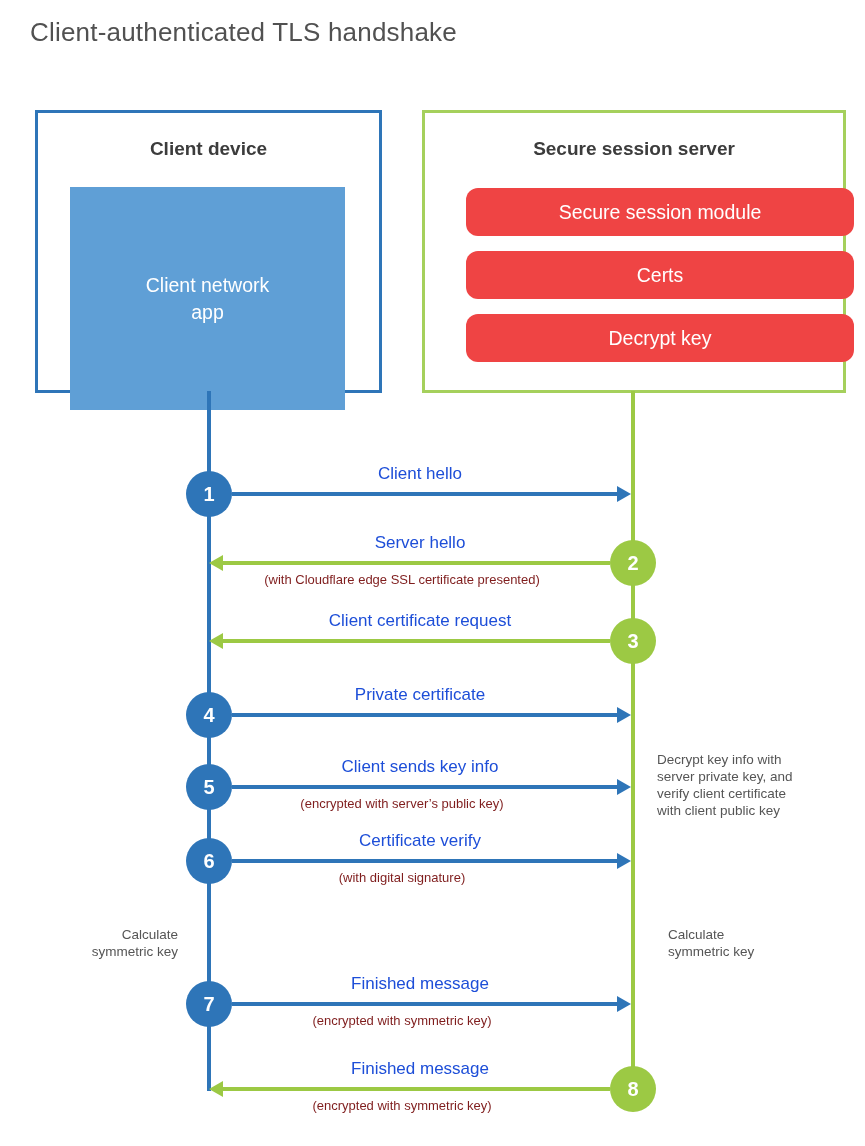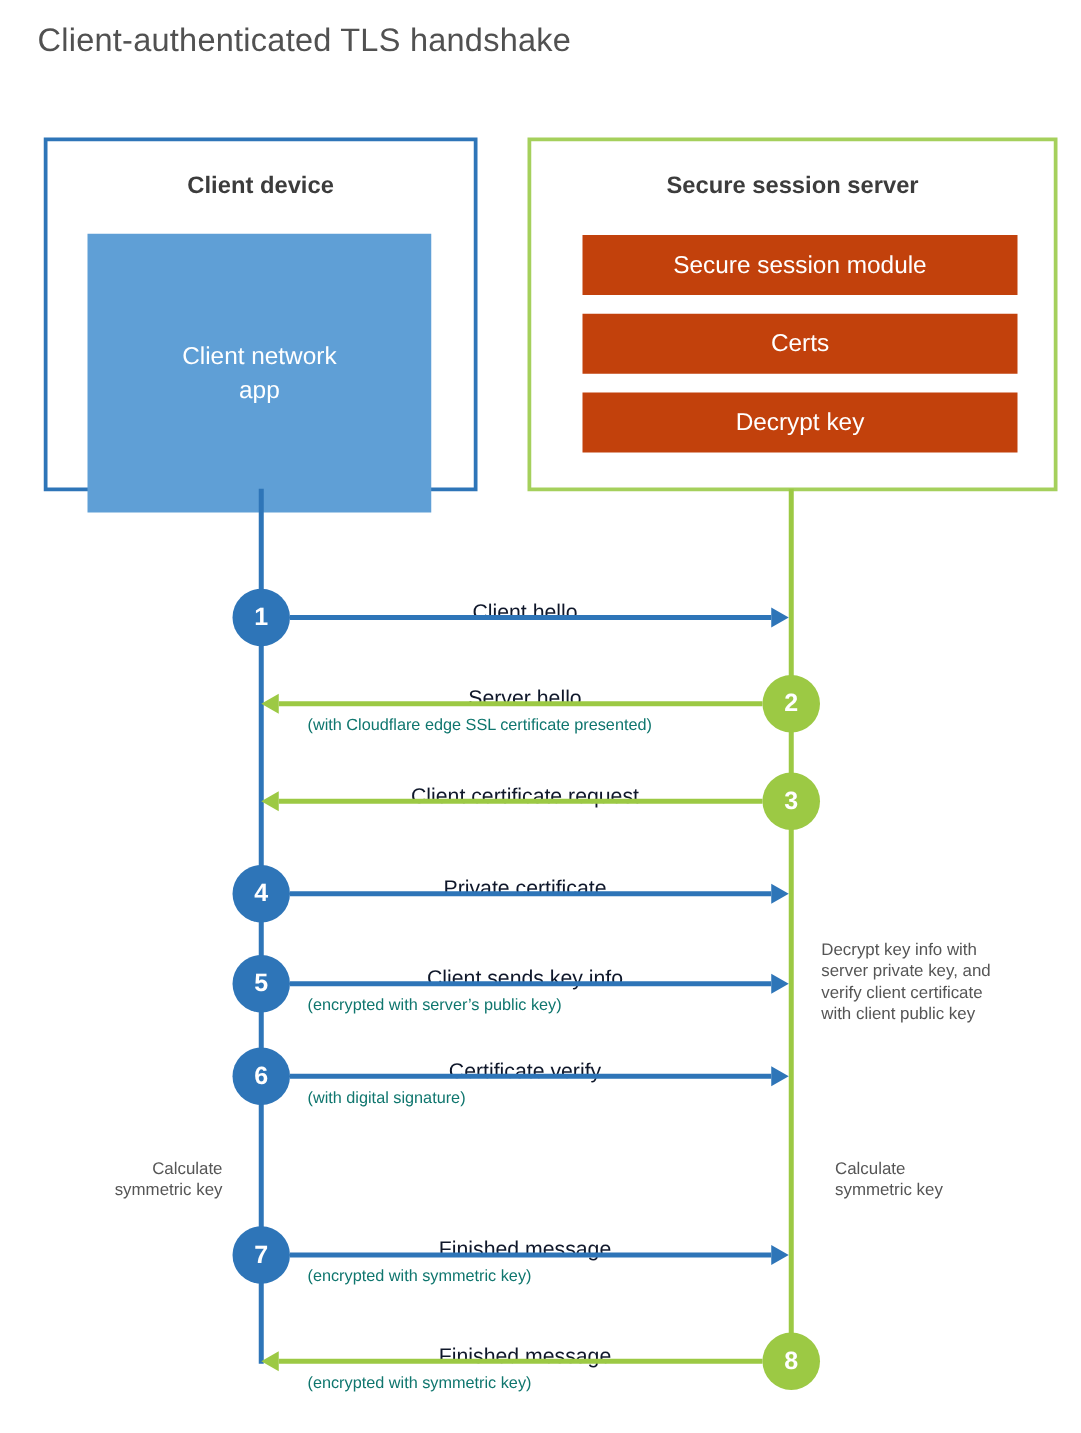--- a/index.html
+++ b/index.html
@@ -15,23 +15,23 @@
   .actor-box { position:absolute; top:110px; height:283px; box-sizing:border-box; background:#fff; }
   .actor-box.client { left:35px; width:347px; border:3px solid #2e75b8; }
   .actor-box.server { left:422px; width:424px; border:3px solid #a5d05c; }
   .actor-title { margin-top:25px; text-align:center; font-size:19px; font-weight:bold; color:#3c3c3c; }
   .client-app-rect {
     position:absolute; left:70px; top:187px; width:275px; height:223px; background:#5f9fd6;
     display:flex; align-items:center; justify-content:center; text-align:center;
     color:#ffffff; font-size:19.5px; line-height:1.35; white-space:pre-line;
   }
   .server-bar {
-    position:absolute; left:466px; width:348px; height:48px; background:#c2410c;
+    position:absolute; left:466px; width:388px; height:48px; background:#ef4444;
     display:flex; align-items:center; justify-content:center;
-    color:#ffffff; font-size:19.5px;
+    color:#ffffff; font-size:19.5px;border-radius:12px;
   }
   
   .lifeline { position:absolute; top:391px; width:4px; height:700px; }
   .lifeline.blue { left:207px; background:#2e75b8; }
   .lifeline.green { left:631px; background:#9cc944; }
   
   .circle {
     position:absolute; width:46px; height:46px; border-radius:50%; z-index:3;
     display:flex; align-items:center; justify-content:center;
     color:#fff; font-size:20px; font-weight:bold;
@@ -39,23 +39,23 @@
   .circle.blue { background:#2e75b8; }
   .circle.green { background:#9cc944; }
   .arrow-line { position:absolute; height:4px; z-index:1; }
   .arrow-line.blue { background:#2e75b8; }
   .arrow-line.green { background:#9cc944; }
   .head { position:absolute; width:0; height:0; z-index:2;
           border-top:8px solid transparent; border-bottom:8px solid transparent; }
   .head.right-blue { border-left:14px solid #2e75b8; }
   .head.left-green { border-right:14px solid #9cc944; }
   .msg-label { position:absolute; left:230px; width:380px; text-align:center;
-               font-size:17px; color:#0f172a;margin-top:16px; }
-  .msg-sub   { position:absolute; left:246px; width:380px; 
-               font-size:13px; color:#0f766e; }
+               font-size:17px; color:#1d4ed8; }
+  .msg-sub   { position:absolute; left:212px; width:380px; text-align:center;
+               font-size:13px; color:#7f1d1d; }
   .side-note { position:absolute; font-size:13.5px; line-height:17px; color:#555555; white-space:pre-line; }
   .note-server-decrypt { left:657px; top:751px; width:185px; text-align:left; }
   .note-calc-left  { left:58px;  top:926px; width:120px; text-align:right; }
   .note-calc-right { left:668px; top:926px; width:120px; text-align:left; }
 </style>
 </head>
 <body>
 
 <div class="canvas">
 

